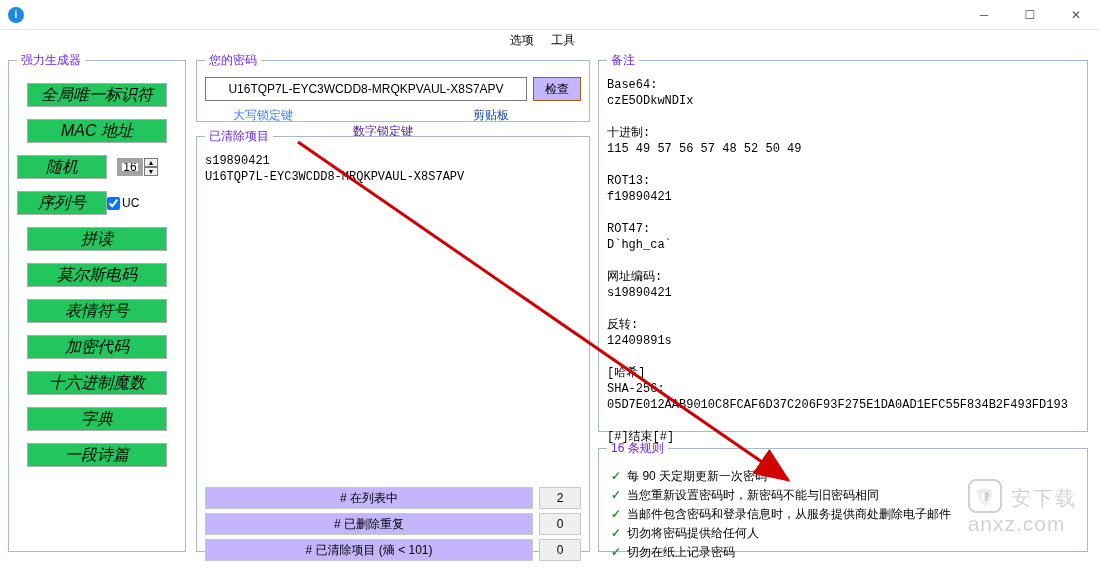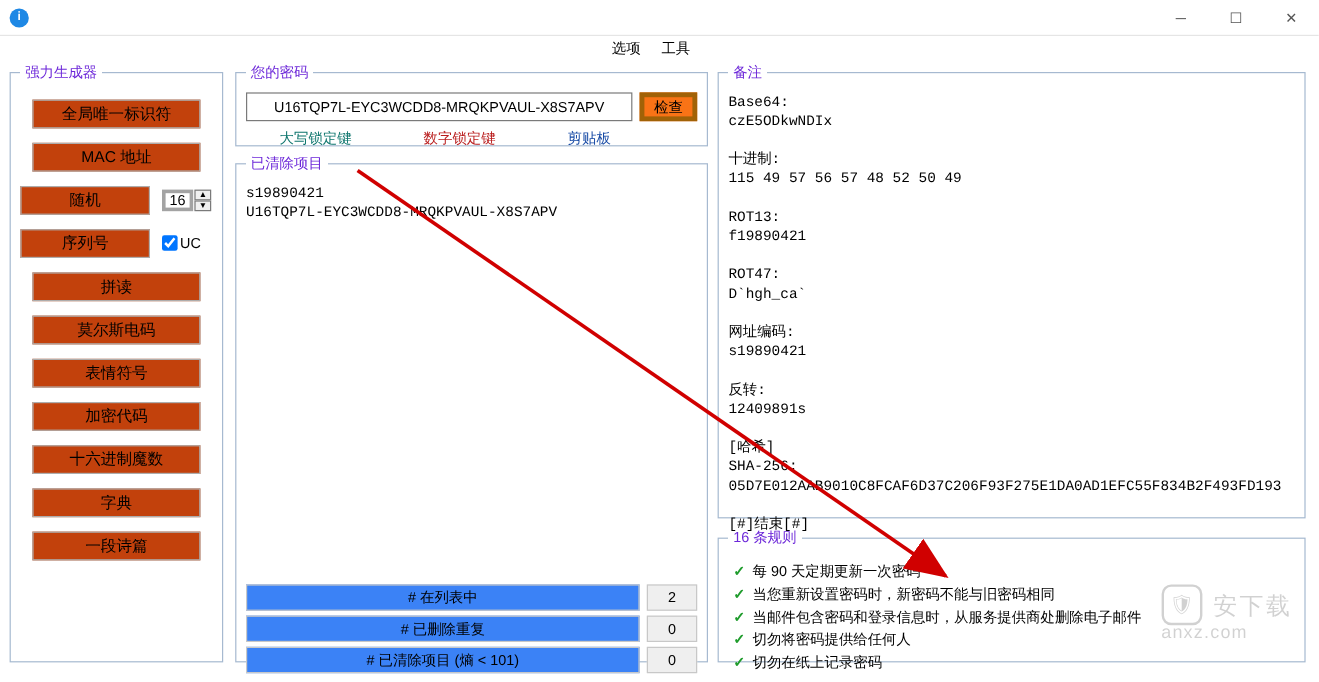--- a/index.html
+++ b/index.html
@@ -12,48 +12,48 @@
   .menubar { padding: 2px 12px 4px; font-size: 12px; text-align: center; }
   .menubar span { margin-right: 14px; cursor: default; }
   .workspace { position: absolute; top: 52px; left: 8px; right: 8px; bottom: 10px; }
   fieldset { border: 1px solid #a6b9d0; position: absolute; padding: 8px; }
   legend { color: #6d28d9; padding: 0 4px; font-size: 12px; }
   .gen-box   { left: 0;    top: 0;    width: 178px; height: 500px; }
   .pwd-box   { left: 188px; top: 0;   width: 394px; height: 70px; }
   .list-box  { left: 188px; top: 76px; width: 394px; height: 424px; }
   .notes-box { left: 590px; top: 0;   width: 490px; height: 380px; }
   .rules-box { left: 590px; top: 388px; width: 490px; height: 112px; }
-  .gen-btn { width: 140px; height: 24px; margin: 12px auto 0; display: flex; align-items: center; justify-content: center; background: #c2410c; border: 1px solid #adadad; cursor: pointer; font-size: 13px; }
+  .gen-btn { width: 140px; height: 24px; margin: 12px auto 0; display: flex; align-items: center; justify-content: center; background: #22c55e; border: 1px solid #adadad; cursor: pointer; font-size: 16px; font-style: italic; }
   .gen-btn:first-of-type { margin-top: 6px; }
   .gen-row { display: flex; align-items: center; margin: 12px auto 0; width: 160px; }
-  .gen-row .gen-btn { width: 108px; margin: 0; }
+  .gen-row .gen-btn { width: 90px; margin: 0; }
   .spinner { margin-left: 10px; display: flex; align-items: center; }
-  .spinner input { width: 26px; height: 18px; border: 3px solid #a3a3a3; text-align: center; font-size: 12px; }
+  .spinner input { width: 26px; height: 18px; border: 5px solid #a3a3a3; text-align: center; font-size: 12px; }
   .spinner-btns { display: flex; flex-direction: column; margin-left: 1px; }
   .spinner-btns div { width: 14px; height: 9px; border: 1px solid #7a7a7a; font-size: 7px; line-height: 7px; text-align: center; background: #f0f0f0; cursor: pointer; }
-  .chk { margin-left: 10px; display: flex; align-items: flex-start; gap: 2px; }
+  .chk { margin-left: 0; display: flex; align-items: flex-end; gap: 2px; }
   .chk input { width: 13px; height: 13px; }
   .pwd-row { display: flex; align-items: center; gap: 6px; }
   .pwd-input { flex: 1; height: 24px; border: 1px solid #7a7a7a; text-align: center; font-size: 12px; }
-  .check-btn { width: 48px; height: 24px; background: #f97316; border: 4px solid #a16207; cursor: pointer; font-size: 12px; }
+  .check-btn { width: 48px; height: 24px; background: #c4b5fd; border: 1px solid #a16207; cursor: pointer; font-size: 12px; }
   .indicators { display: flex; gap: 60px; margin-top: 6px; font-size: 12px; padding-left: 28px; }
-  .ind-caps { color: #0f766e; } .ind-num { color: #b91c1c; } .ind-clip { color: #174aa5; }
+  .ind-caps { color: #3b82f6; } .ind-num { color: #4c1d95; margin-top: 16px; } .ind-clip { color: #174aa5; }
   .list-area { font-family: "Courier New", monospace; font-size: 12px; line-height: 16px; white-space: pre; color: #000; height: 330px; overflow: hidden; }
   .stat-row { display: flex; align-items: center; margin-top: 4px; height: 22px; }
-  .stat-label { flex: 1; background: #3b82f6; border: 1px solid #c8c8c8; text-align: center; height: 22px; line-height: 20px; font-size: 12px; }
+  .stat-label { flex: 1; background: #c4b5fd; border: 1px solid #c8c8c8; text-align: center; height: 22px; line-height: 20px; font-size: 12px; }
   .stat-val { width: 42px; margin-left: 6px; background: #efefef; border: 1px solid #c8c8c8; text-align: center; height: 22px; line-height: 20px; font-size: 12px; }
   .notes-area { font-family: "Courier New", SimSun, monospace; font-size: 12px; line-height: 16px; white-space: pre; color: #000; }
   .rule-list { padding: 2px 4px; }
   .rule-item { display: flex; align-items: center; gap: 6px; line-height: 19px; font-size: 12px; }
   .tick { color: #1f9c2c; font-weight: bold; }
   .arrow { position: absolute; pointer-events: none; z-index: 50; }
   .watermark { position: absolute; right: 14px; bottom: 22px; color: rgba(0,0,0,0.18); text-align: left; pointer-events: none;}
   .watermark .wm-badge { display: inline-flex; width: 34px; height: 34px; border: 2px solid rgba(0,0,0,0.18); border-radius: 8px; align-items: center; justify-content: center; font-size: 16px; margin-bottom: -2px;}
   .watermark .wm-cn { font-size: 20px; letter-spacing: 2px; margin-left: 6px; vertical-align: middle;}
-  .watermark .wm-url { font-size: 15px; letter-spacing: 1px; }
+  .watermark .wm-url { font-size: 21px; letter-spacing: 1px; }
 </style>
 </head>
 <body>
 
 <div class="titlebar">
   <div class="titlebar-icon">i</div>
   <div class="title-gap"></div>
   <div class="win-controls">
     <div class="win-btn">─</div>
     <div class="win-btn">☐</div>

